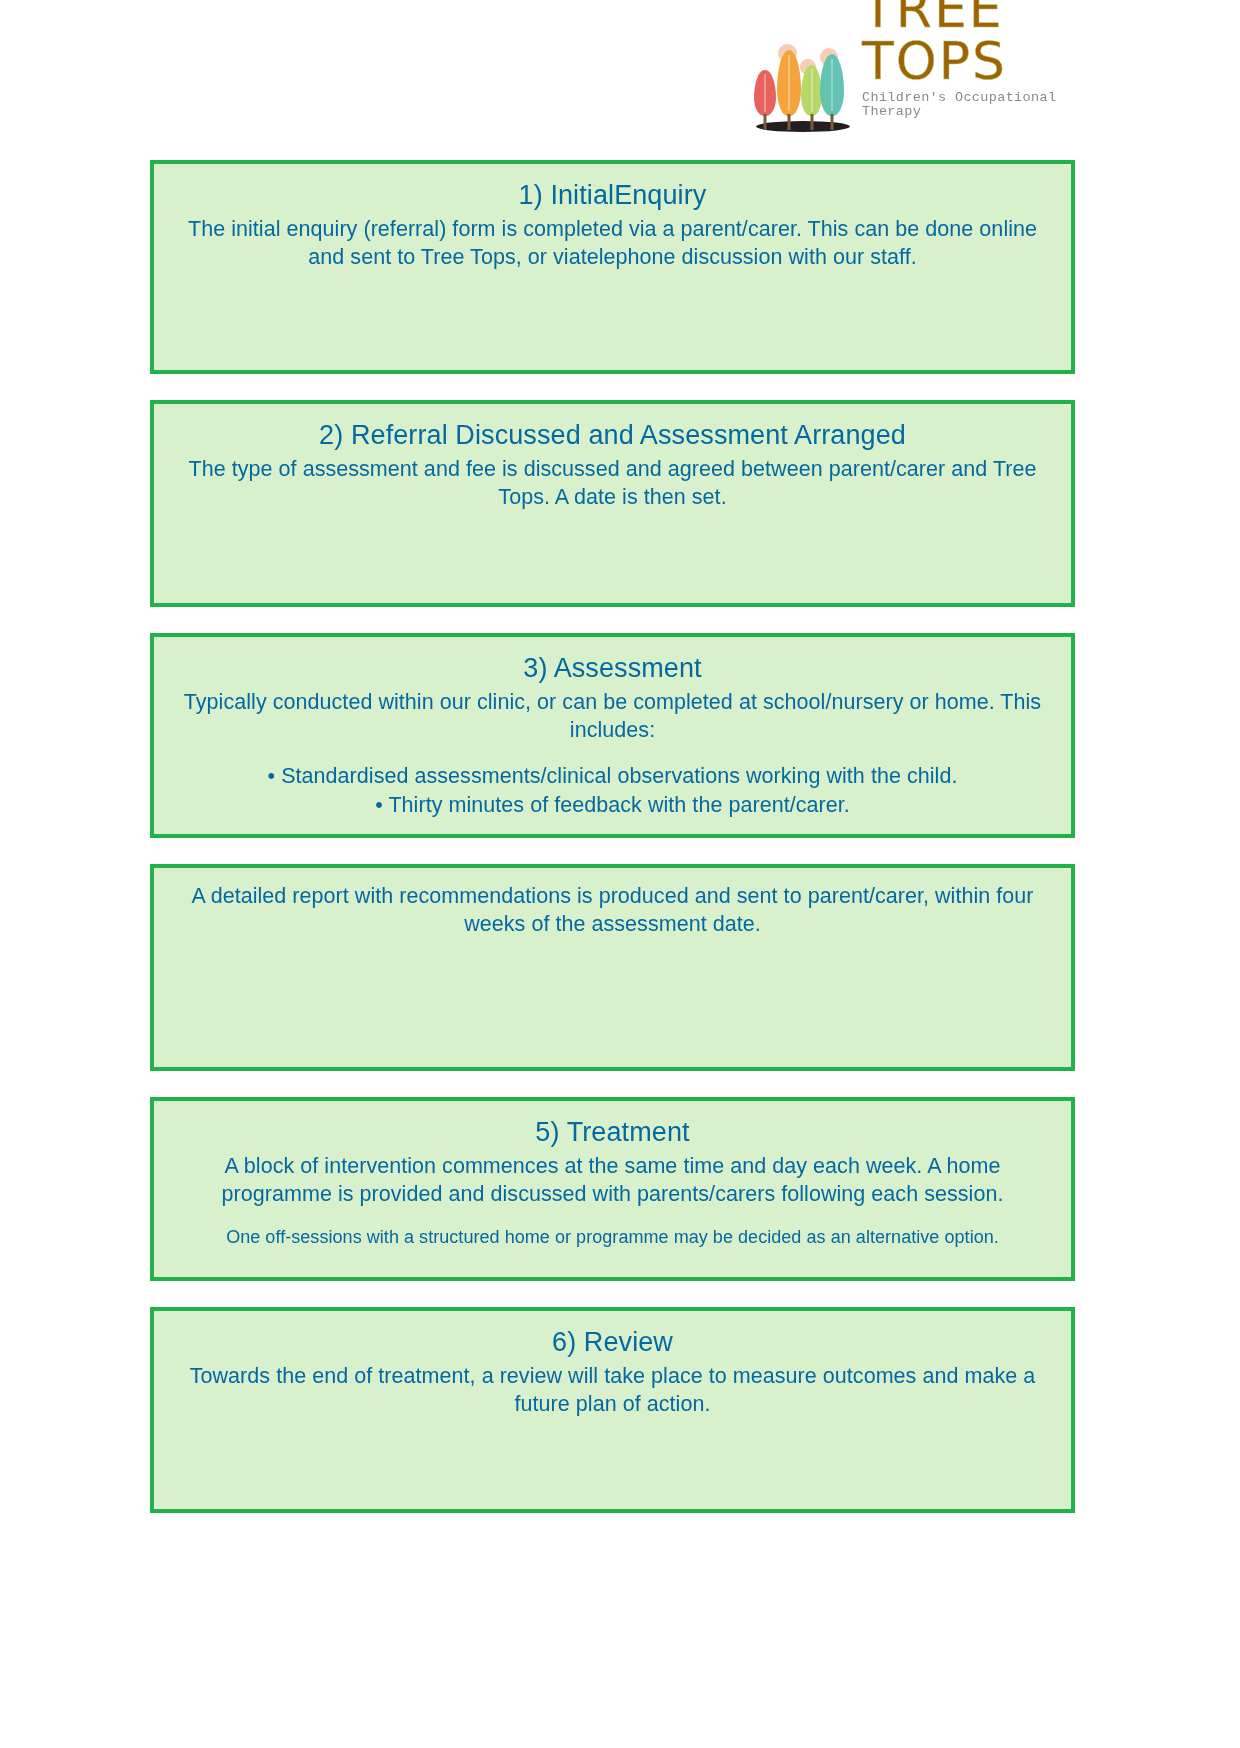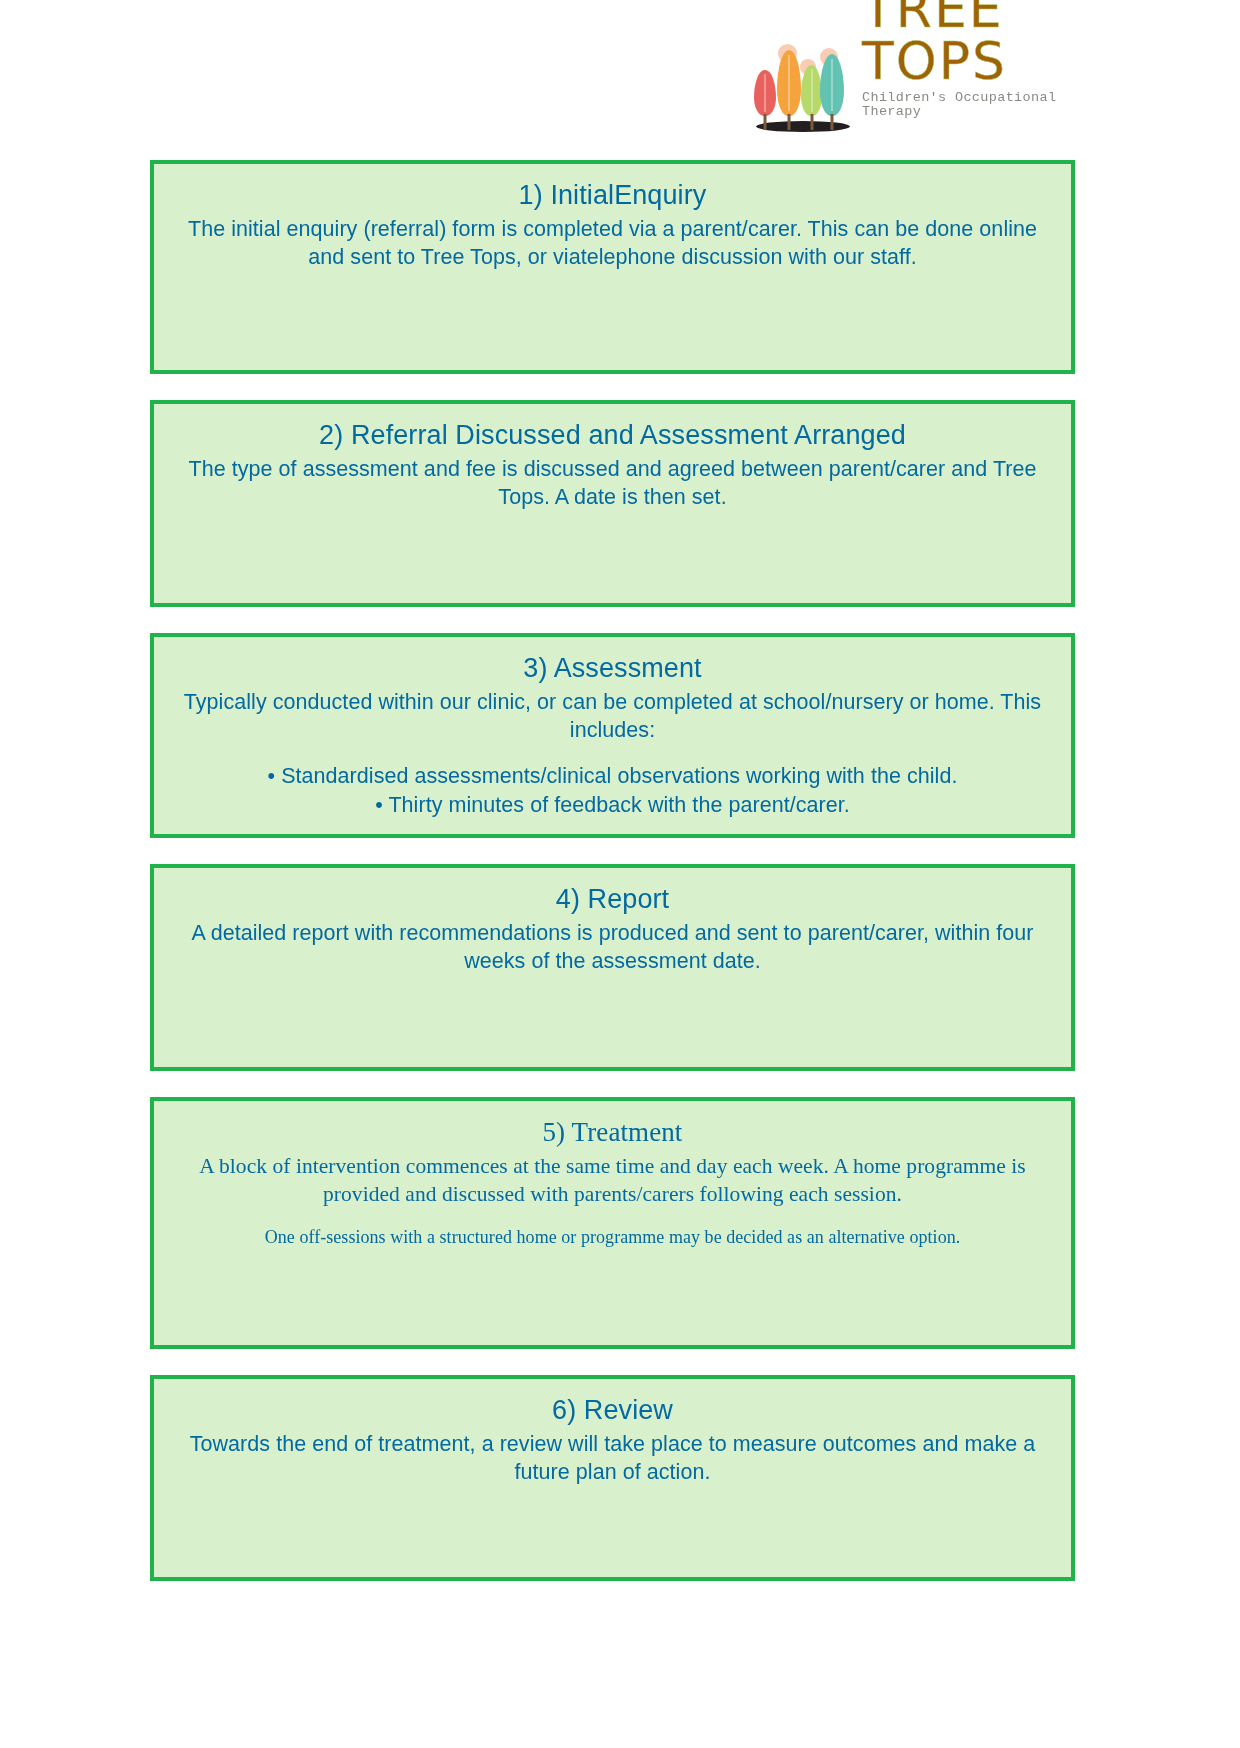--- a/index.html
+++ b/index.html
@@ -124,21 +124,21 @@
   .step-body.small {
     font-size: 18px;
     line-height: 1.32;
   }
   .step-gap { height: 18px; }
 
   .h1 { height: 214px; }
   .h2 { height: 207px; }
   .h3 { height: 205px; }
   .h4 { height: 207px; }
-  .h5 { height: 252px; font-family: Liberation Serif, serif; }
+  .h5 { height: 184px; }
   .h6 { height: 206px; }
 </style>
 </head>
 <body>
 
 <div class="page">
 
   <div class="logo">
 
     <div class="logo-mark">
@@ -194,21 +194,20 @@
 
     <div class="step h3">
       <div class="step-title">3) Assessment</div>
       <div class="step-body">Typically conducted within our clinic, or can be completed at school/nursery or home. This includes:</div>
       <div class="step-gap"></div>
       <div class="step-body">• Standardised assessments/clinical observations working with the child.
 • Thirty minutes of feedback with the parent/carer.</div>
     </div>
 
     <div class="step h4">
-      <div class="step-title">4) Report</div>
       <div class="step-body">A detailed report with recommendations is produced and sent to parent/carer, within four weeks of the assessment date.</div>
     </div>
 
     <div class="step h5">
       <div class="step-title">5) Treatment</div>
       <div class="step-body">A block of intervention commences at the same time and day each week. A home programme is provided and discussed with parents/carers following each session.</div>
       <div class="step-gap"></div>
       <div class="step-body small">One off-sessions with a structured home or programme may be decided as an alternative option.</div>
     </div>
 

